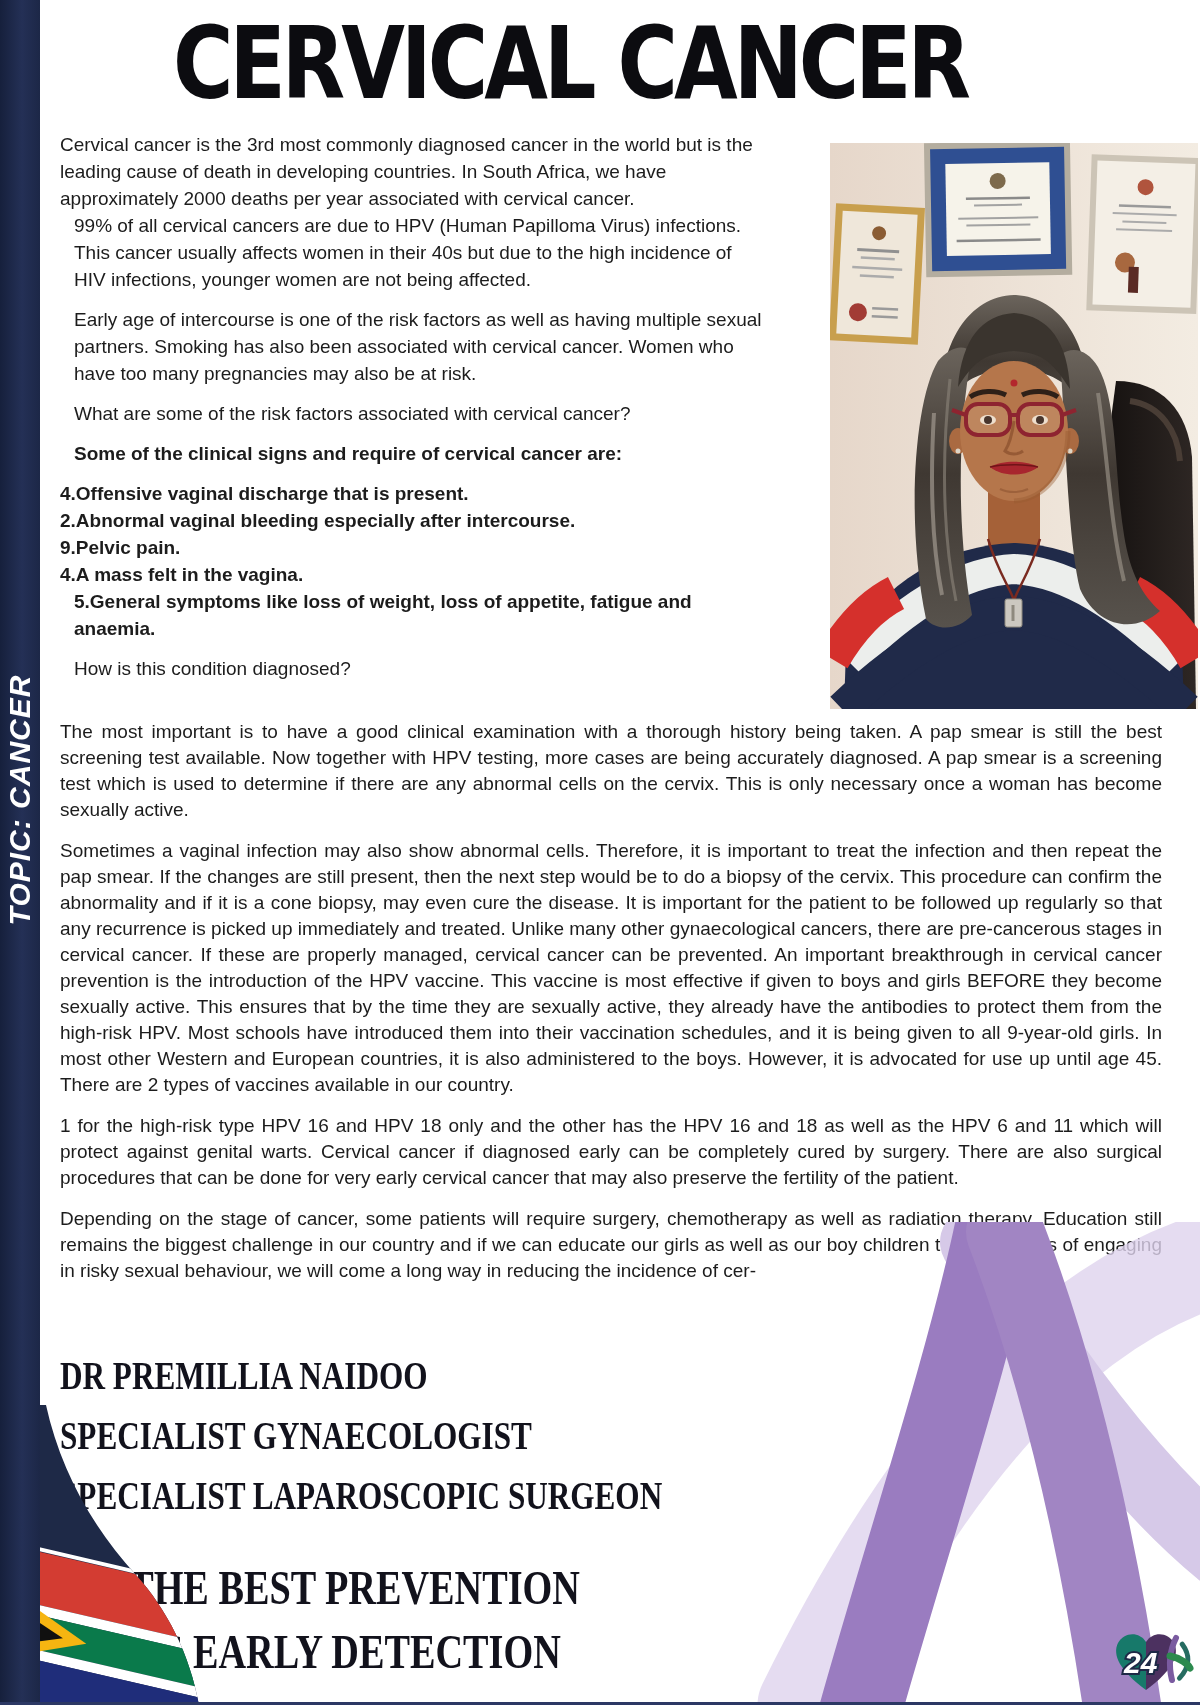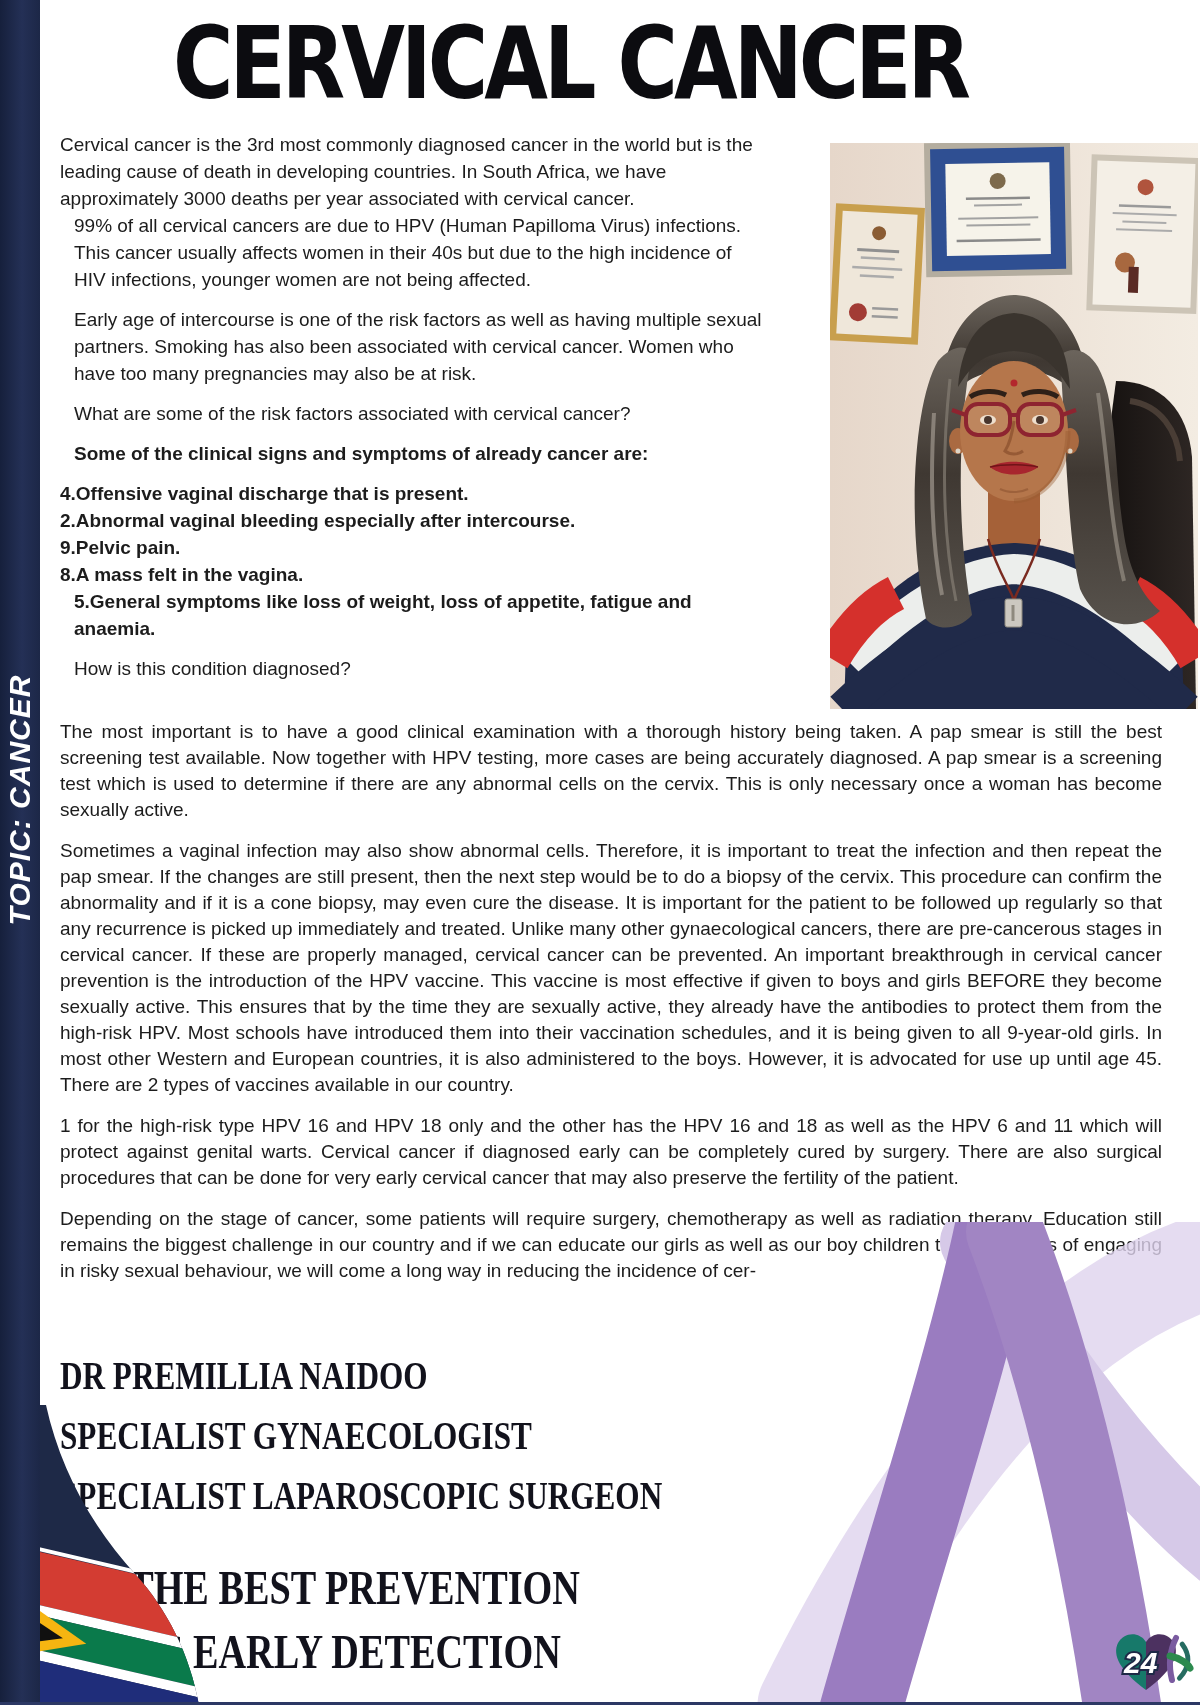--- a/index.html
+++ b/index.html
@@ -62,30 +62,30 @@
 
 <div class="page">
 
   <div class="sidebar">
     <span class="topic-label">TOPIC: CANCER</span>
   </div>
 
   <div class="title">CERVICAL CANCER</div>
 
   <div class="col-left">
-    <p class="nogap">Cervical cancer is the 3rd most commonly diagnosed cancer in the world but is the leading cause of death in developing countries. In South Africa, we have approximately 3000 deaths per year associated with cervical cancer.</p>
+    <p class="nogap">Cervical cancer is the 3rd most commonly diagnosed cancer in the world but is the leading cause of death in developing countries. In South Africa, we have approximately 2000 deaths per year associated with cervical cancer.</p>
     <p>99% of all cervical cancers are due to HPV (Human Papilloma Virus) infections. This cancer usually affects women in their 40s but due to the high incidence of HIV infections, younger women are not being affected.</p>
     <p>Early age of intercourse is one of the risk factors as well as having multiple sexual partners. Smoking has also been associated with cervical cancer. Women who have too many pregnancies may also be at risk.</p>
     <p>What are some of the risk factors associated with cervical cancer?</p>
-    <p class="bold">Some of the clinical signs and symptoms of already cancer are:</p>
+    <p class="bold">Some of the clinical signs and require of cervical cancer are:</p>
     <div class="bold">
       <p class="nogap">4.Offensive vaginal discharge that is present.</p>
       <p class="nogap">2.Abnormal vaginal bleeding especially after intercourse.</p>
       <p class="nogap">9.Pelvic pain.</p>
-      <p class="nogap">8.A mass felt in the vagina.</p>
+      <p class="nogap">4.A mass felt in the vagina.</p>
       <p>5.General symptoms like loss of weight, loss of appetite, fatigue and anaemia.</p>
     </div>
     <p>How is this condition diagnosed?</p>
   </div>
 
   <div class="photo-box">
     <svg viewBox="0 0 368 566" width="368" height="566">
       <defs>
         <linearGradient id="wallg" x1="0" y1="0" x2="1" y2="0">
           <stop offset="0" stop-color="#e6d7ca"></stop>

